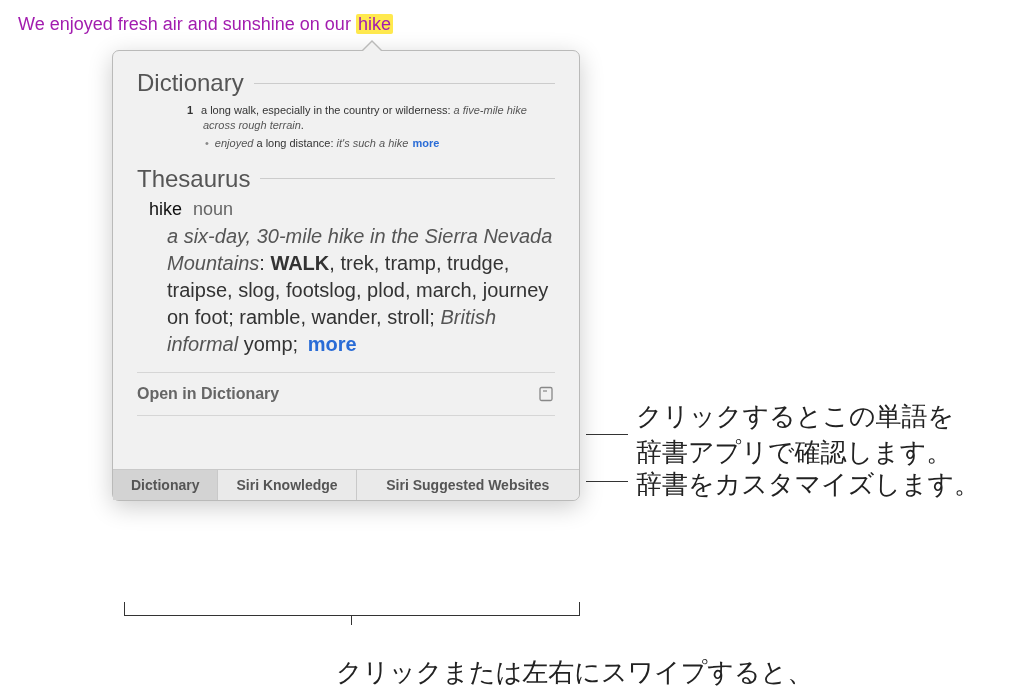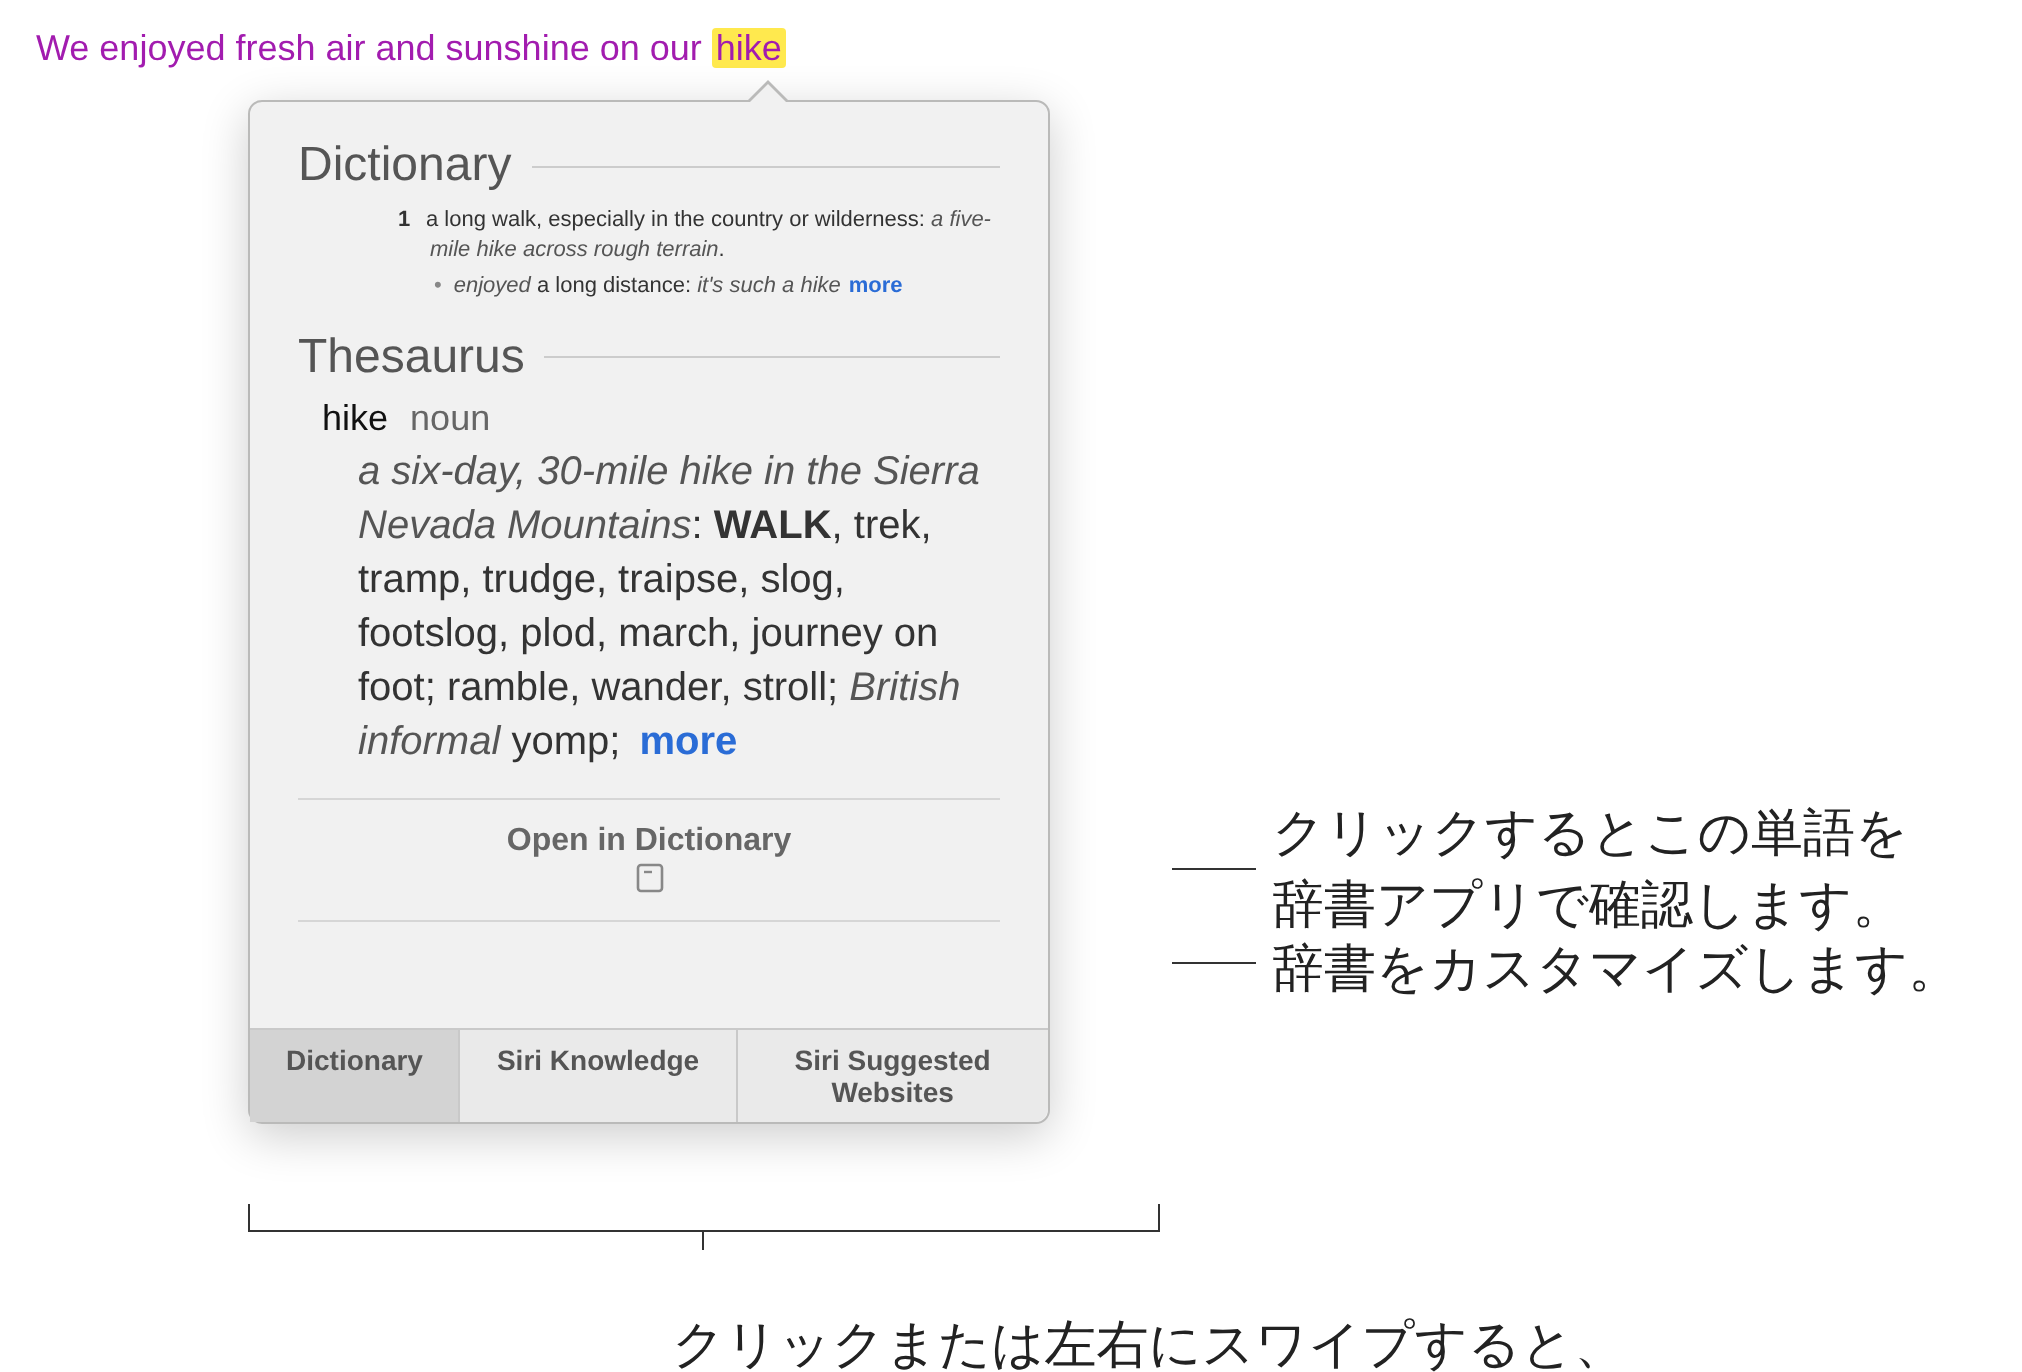--- a/index.html
+++ b/index.html
@@ -18,22 +18,22 @@
       color: #a21caf;
     }
     .highlight {
       background: #ffe94e;
       padding: 0 2px;
       border-radius: 2px;
     }
     .popover {
       position: absolute;
       top: 50px;
-      left: 124px;
-      width: 401px;
+      left: 112px;
+      width: 468px;
       background: #f1f1f1;
       border: 1px solid #babab9;
       border-radius: 7px;
       box-shadow: 0 6px 24px rgba(0,0,0,0.2);
     }
     .popover::before {
       content: "";
       position: absolute;
       top: -11px;
       left: 248px;
@@ -120,21 +120,20 @@
     .action-row {
       border-top: 1px solid #d6d6d6;
       padding: 12px 0;
       display: flex;
       justify-content: space-between;
       align-items: center;
       color: #666;
       font-size: 16px;
       font-weight: 600;
       cursor: pointer;
-      flex-direction: column;
     }
     .action-icon {
       width: 18px;
       height: 18px;
       display: flex;
       align-items: center;
       justify-content: center;
       color: #888;
     }
     .popover-spacer { height: 48px; border-top: 1px solid #d6d6d6; }

